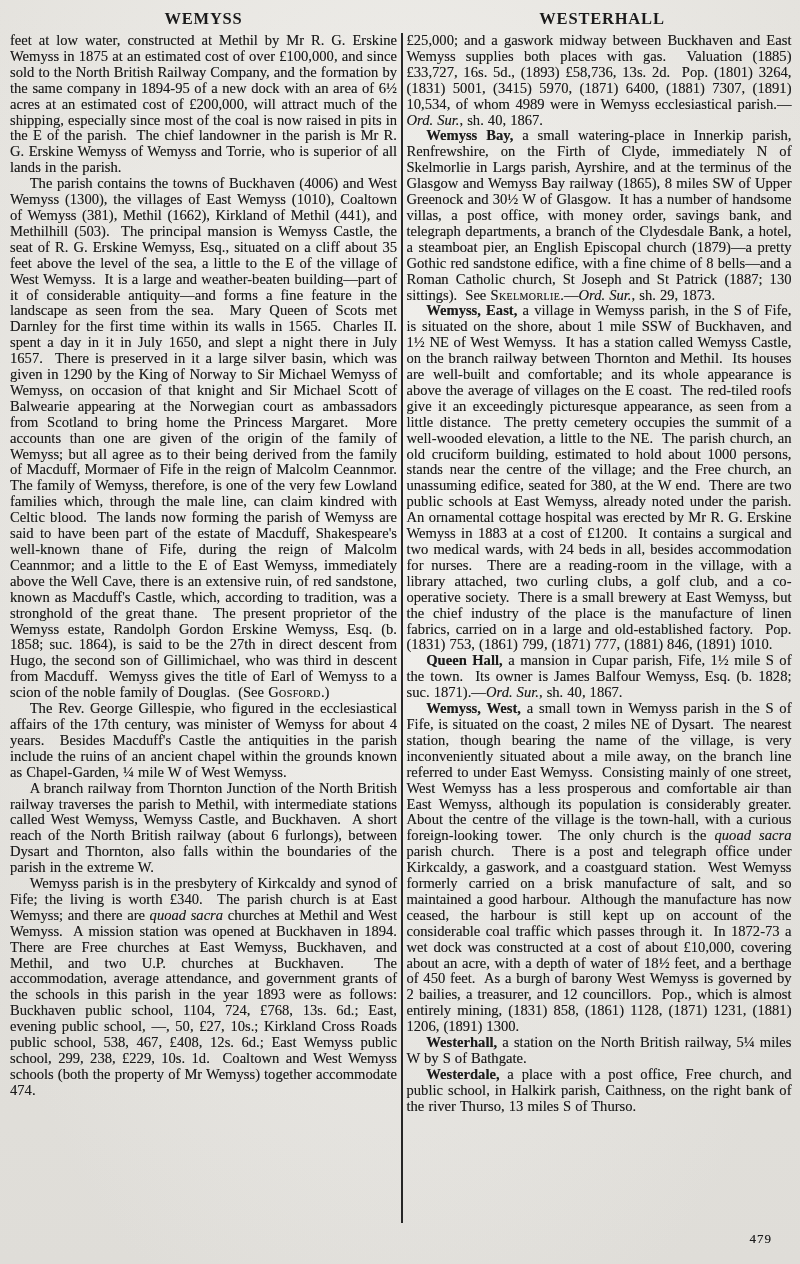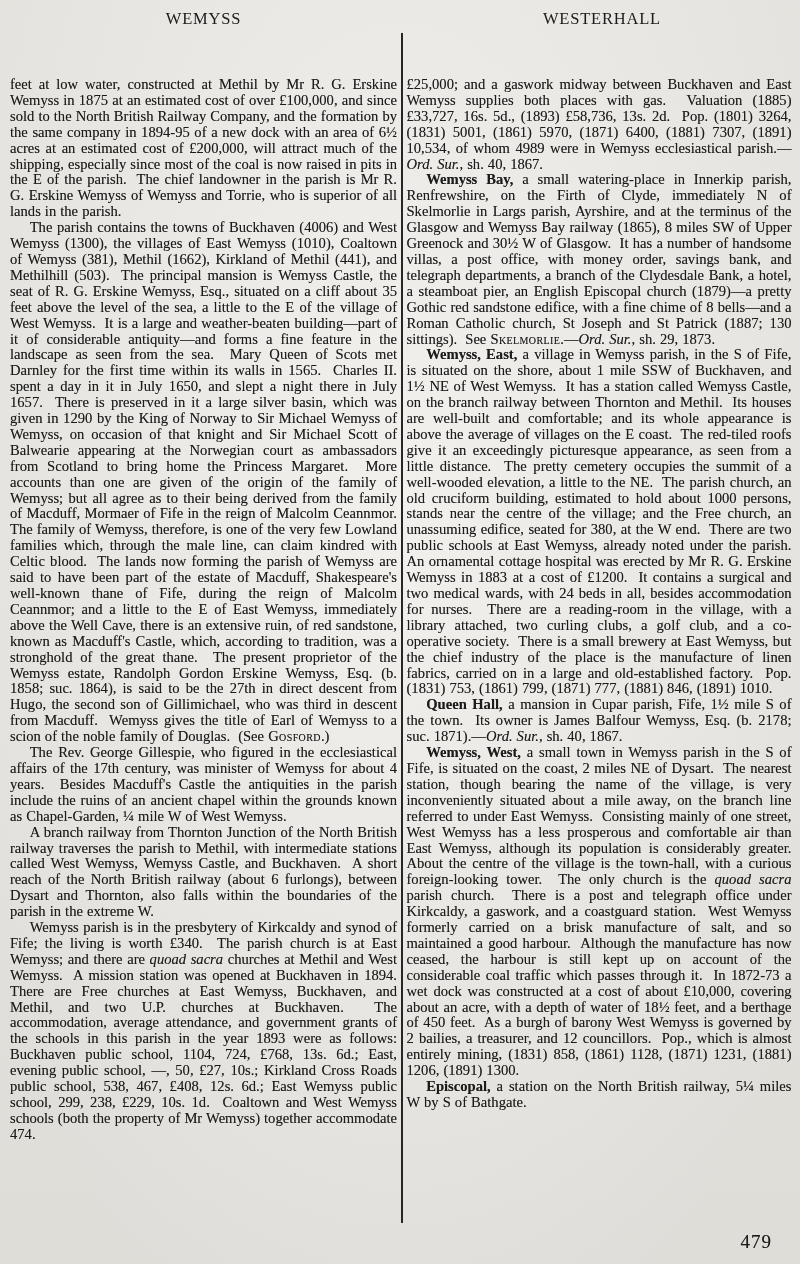--- a/index.html
+++ b/index.html
@@ -12,52 +12,51 @@
   }
   .page {
     position: relative;
     width: 800px; height: 1264px;
     background:
       radial-gradient(ellipse at 50% 40%, rgba(255,255,255,0.35), rgba(0,0,0,0.03) 85%),
       linear-gradient(180deg, #eceae5 0%, #eae8e3 55%, #e6e4df 100%);
   }
   .running-head {
     position: absolute; top: 9px; height: 20px;
-    font-weight: normal; font-size: 16.5px; letter-spacing: 0.8px;
+    font-weight: bold; font-size: 16.5px; letter-spacing: 0.8px;
     text-align: center;
   }
   .running-head.left  { left: 10px;  width: 387px; }
   .running-head.right { left: 412px; width: 380px; }
   .columns {
     position: absolute; top: 33px; left: 10px;
     width: 782px; height: 1196px;
     display: flex; overflow: hidden;
   }
   .col {
     font-size: 14.6px; line-height: 15.9px;
     text-align: justify; word-spacing: 0.4px;
     text-shadow: 0 0 0.4px rgba(20,20,20,0.45);
-    margin-top: 44px;
   }
   .col.left  { flex: 0 0 387px; }
   .col.right { flex: 0 0 385px; }
   .rule {
     flex: 0 0 1.5px; background: #262626;
     margin: 0 4px 6px 4px;
   }
   .col p {
     margin: 0; text-indent: 1.35em; white-space: pre-wrap;
   }
   .col p.noindent { text-indent: 0; }
   .b  { font-weight: bold; }
   .i  { font-style: italic; }
   .sc { font-variant: small-caps; letter-spacing: 0.4px; }
   .page-number {
     position: absolute; top: 1231px; left: 696px; width: 76px;
-    font-size: 19px; text-align: right; letter-spacing: 1px;
+    font-size: 13px; text-align: right; letter-spacing: 1px;
     text-shadow: 0 0 0.4px rgba(20,20,20,0.45);
   }
 </style>
 </head>
 <body>
 
 <div class="page">
 
   <div class="running-head left">WEMYSS</div>
 
@@ -68,24 +67,25 @@
         <p class="noindent"><span>feet at low water, constructed at Methil by Mr R. G. Erskine Wemyss in 1875 at an estimated cost of over £100,000, and since sold to the North British Railway Company, and the formation by the same company in 1894-95 of a new dock with an area of 6½ acres at an estimated cost of £200,000, will attract much of the shipping, especially since most of the coal is now raised in pits in the E of the parish.  The chief landowner in the parish is Mr R. G. Erskine Wemyss of Wemyss and Torrie, who is superior of all lands in the parish.</span></p>
         <p><span>The parish contains the towns of Buckhaven (4006) and West Wemyss (1300), the villages of East Wemyss (1010), Coaltown of Wemyss (381), Methil (1662), Kirkland of Methil (441), and Methilhill (503).  The principal mansion is Wemyss Castle, the seat of R. G. Erskine Wemyss, Esq., situated on a cliff about 35 feet above the level of the sea, a little to the E of the village of West Wemyss.  It is a large and weather-beaten building—part of it of considerable antiquity—and forms a fine feature in the landscape as seen from the sea.  Mary Queen of Scots met Darnley for the first time within its walls in 1565.  Charles II. spent a day in it in July 1650, and slept a night there in July 1657.  There is preserved in it a large silver basin, which was given in 1290 by the King of Norway to Sir Michael Wemyss of Wemyss, on occasion of that knight and Sir Michael Scott of Balwearie appearing at the Norwegian court as ambassadors from Scotland to bring home the Princess Margaret.  More accounts than one are given of the origin of the family of Wemyss; but all agree as to their being derived from the family of Macduff, Mormaer of Fife in the reign of Malcolm Ceannmor.  The family of Wemyss, therefore, is one of the very few Lowland families which, through the male line, can claim kindred with Celtic blood.  The lands now forming the parish of Wemyss are said to have been part of the estate of Macduff, Shakespeare's well-known thane of Fife, during the reign of Malcolm Ceannmor; and a little to the E of East Wemyss, immediately above the Well Cave, there is an extensive ruin, of red sandstone, known as Macduff's Castle, which, according to tradition, was a stronghold of the great thane.  The present proprietor of the Wemyss estate, Randolph Gordon Erskine Wemyss, Esq. (b. 1858; suc. 1864), is said to be the 27th in direct descent from Hugo, the second son of Gillimichael, who was third in descent from Macduff.  Wemyss gives the title of Earl of Wemyss to a scion of the noble family of Douglas.  (See </span><span class="sc">Gosford</span><span>.)</span></p>
         <p><span>The Rev. George Gillespie, who figured in the ecclesiastical affairs of the 17th century, was minister of Wemyss for about 4 years.  Besides Macduff's Castle the antiquities in the parish include the ruins of an ancient chapel within the grounds known as Chapel-Garden, ¼ mile W of West Wemyss.</span></p>
         <p><span>A branch railway from Thornton Junction of the North British railway traverses the parish to Methil, with intermediate stations called West Wemyss, Wemyss Castle, and Buckhaven.  A short reach of the North British railway (about 6 furlongs), between Dysart and Thornton, also falls within the boundaries of the parish in the extreme W.</span></p>
         <p><span>Wemyss parish is in the presbytery of Kirkcaldy and synod of Fife; the living is worth £340.  The parish church is at East Wemyss; and there are </span><span class="i">quoad sacra</span><span> churches at Methil and West Wemyss.  A mission station was opened at Buckhaven in 1894.  There are Free churches at East Wemyss, Buckhaven, and Methil, and two U.P. churches at Buckhaven.  The accommodation, average attendance, and government grants of the schools in this parish in the year 1893 were as follows: Buckhaven public school, 1104, 724, £768, 13s. 6d.; East, evening public school, —, 50, £27, 10s.; Kirkland Cross Roads public school, 538, 467, £408, 12s. 6d.; East Wemyss public school, 299, 238, £229, 10s. 1d.  Coaltown and West Wemyss schools (both the property of Mr Wemyss) together accommodate 474.</span></p>
       </div>
 
     <div class="rule"></div>
 
     <div class="col right">
-        <p class="noindent"><span>£25,000; and a gaswork midway between Buckhaven and East Wemyss supplies both places with gas.  Valuation (1885) £33,727, 16s. 5d., (1893) £58,736, 13s. 2d.  Pop. (1801) 3264, (1831) 5001, (1861) 5970, (1871) 6400, (1881) 7307, (1891) 10,534, of whom 4989 were in Wemyss ecclesiastical parish.—</span><span class="i">Ord. Sur.</span><span>, sh. 40, 1867.</span></p>
+        <p class="noindent"><span>£25,000; and a gaswork midway between Buckhaven and East Wemyss supplies both places with gas.  Valuation (1885) £33,727, 16s. 5d., (1893) £58,736, 13s. 2d.  Pop. (1801) 3264, (1831) 5001, (3415) 5970, (1871) 6400, (1881) 7307, (1891) 10,534, of whom 4989 were in Wemyss ecclesiastical parish.—</span><span class="i">Ord. Sur.</span><span>, sh. 40, 1867.</span></p>
         <p><span class="b">Wemyss Bay,</span><span> a small watering-place in Innerkip parish, Renfrewshire, on the Firth of Clyde, immediately N of Skelmorlie in Largs parish, Ayrshire, and at the terminus of the Glasgow and Wemyss Bay railway (1865), 8 miles SW of Upper Greenock and 30½ W of Glasgow.  It has a number of handsome villas, a post office, with money order, savings bank, and telegraph departments, a branch of the Clydesdale Bank, a hotel, a steamboat pier, an English Episcopal church (1879)—a pretty Gothic red sandstone edifice, with a fine chime of 8 bells—and a Roman Catholic church, St Joseph and St Patrick (1887; 130 sittings).  See </span><span class="sc">Skelmorlie</span><span>.—</span><span class="i">Ord. Sur.</span><span>, sh. 29, 1873.</span></p>
         <p><span class="b">Wemyss, East,</span><span> a village in Wemyss parish, in the S of Fife, is situated on the shore, about 1 mile SSW of Buckhaven, and 1½ NE of West Wemyss.  It has a station called Wemyss Castle, on the branch railway between Thornton and Methil.  Its houses are well-built and comfortable; and its whole appearance is above the average of villages on the E coast.  The red-tiled roofs give it an exceedingly picturesque appearance, as seen from a little distance.  The pretty cemetery occupies the summit of a well-wooded elevation, a little to the NE.  The parish church, an old cruciform building, estimated to hold about 1000 persons, stands near the centre of the village; and the Free church, an unassuming edifice, seated for 380, at the W end.  There are two public schools at East Wemyss, already noted under the parish.  An ornamental cottage hospital was erected by Mr R. G. Erskine Wemyss in 1883 at a cost of £1200.  It contains a surgical and two medical wards, with 24 beds in all, besides accommodation for nurses.  There are a reading-room in the village, with a library attached, two curling clubs, a golf club, and a co-operative society.  There is a small brewery at East Wemyss, but the chief industry of the place is the manufacture of linen fabrics, carried on in a large and old-established factory.  Pop. (1831) 753, (1861) 799, (1871) 777, (1881) 846, (1891) 1010.</span></p>
-        <p><span class="b">Queen Hall,</span><span> a mansion in Cupar parish, Fife, 1½ mile S of the town.  Its owner is James Balfour Wemyss, Esq. (b. 2178; suc. 1871).—</span><span class="i">Ord. Sur.</span><span>, sh. 40, 1867.</span></p>
+        <p><span class="b">Queen Hall,</span><span> a mansion in Cupar parish, Fife, 1½ mile S of the town.  Its owner is James Balfour Wemyss, Esq. (b. 1828; suc. 1871).—</span><span class="i">Ord. Sur.</span><span>, sh. 40, 1867.</span></p>
         <p><span class="b">Wemyss, West,</span><span> a small town in Wemyss parish in the S of Fife, is situated on the coast, 2 miles NE of Dysart.  The nearest station, though bearing the name of the village, is very inconveniently situated about a mile away, on the branch line referred to under East Wemyss.  Consisting mainly of one street, West Wemyss has a less prosperous and comfortable air than East Wemyss, although its population is considerably greater.  About the centre of the village is the town-hall, with a curious foreign-looking tower.  The only church is the </span><span class="i">quoad sacra</span><span> parish church.  There is a post and telegraph office under Kirkcaldy, a gaswork, and a coastguard station.  West Wemyss formerly carried on a brisk manufacture of salt, and so maintained a good harbour.  Although the manufacture has now ceased, the harbour is still kept up on account of the considerable coal traffic which passes through it.  In 1872-73 a wet dock was constructed at a cost of about £10,000, covering about an acre, with a depth of water of 18½ feet, and a berthage of 450 feet.  As a burgh of barony West Wemyss is governed by 2 bailies, a treasurer, and 12 councillors.  Pop., which is almost entirely mining, (1831) 858, (1861) 1128, (1871) 1231, (1881) 1206, (1891) 1300.</span></p>
-        <p><span class="b">Episcopal,</span><span> a station on the North British railway, 5¼ miles W by S of Bathgate.</span></p>
+        <p><span class="b">Westerhall,</span><span> a station on the North British railway, 5¼ miles W by S of Bathgate.</span></p>
+        <p><span class="b">Westerdale,</span><span> a place with a post office, Free church, and public school, in Halkirk parish, Caithness, on the right bank of the river Thurso, 13 miles S of Thurso.</span></p>
       </div>
   </div>
 
   <div class="page-number">479</div>
 
 </div>
 
 </body></html>

